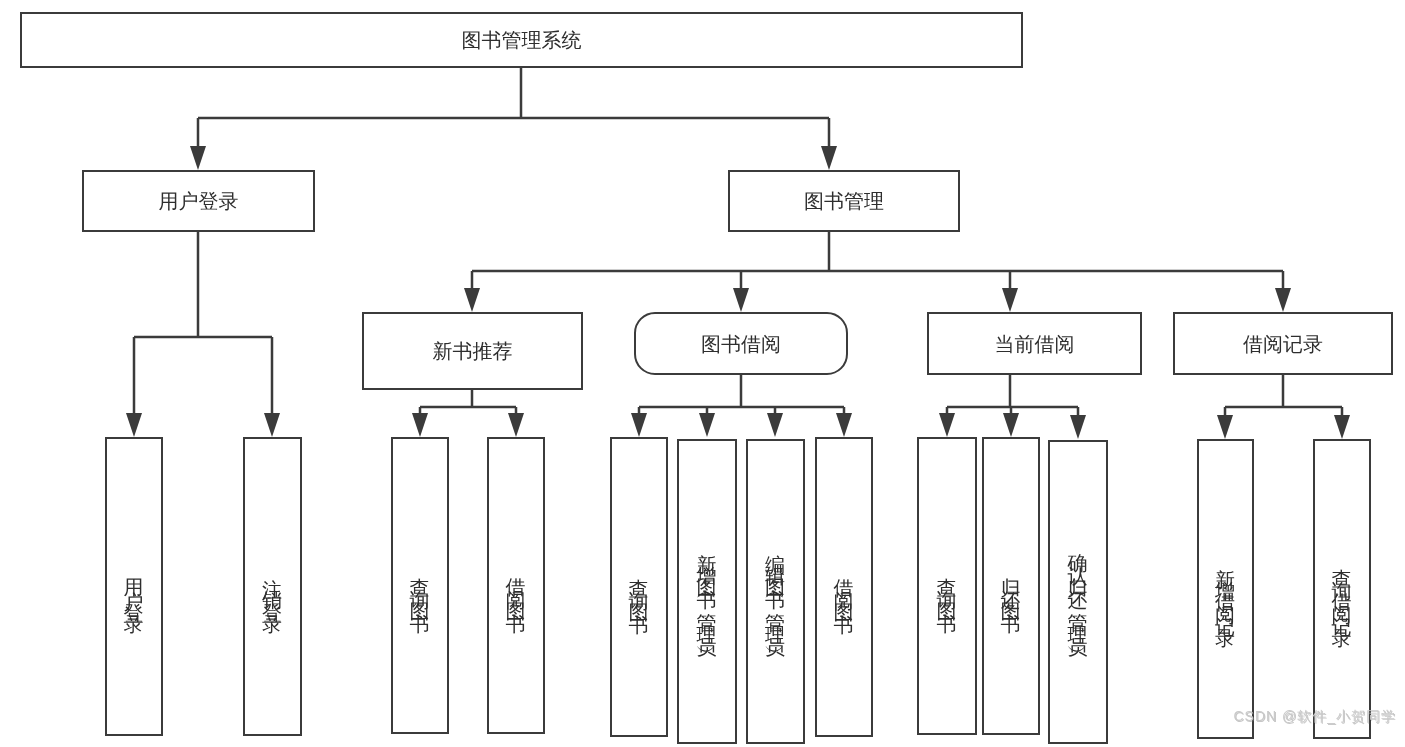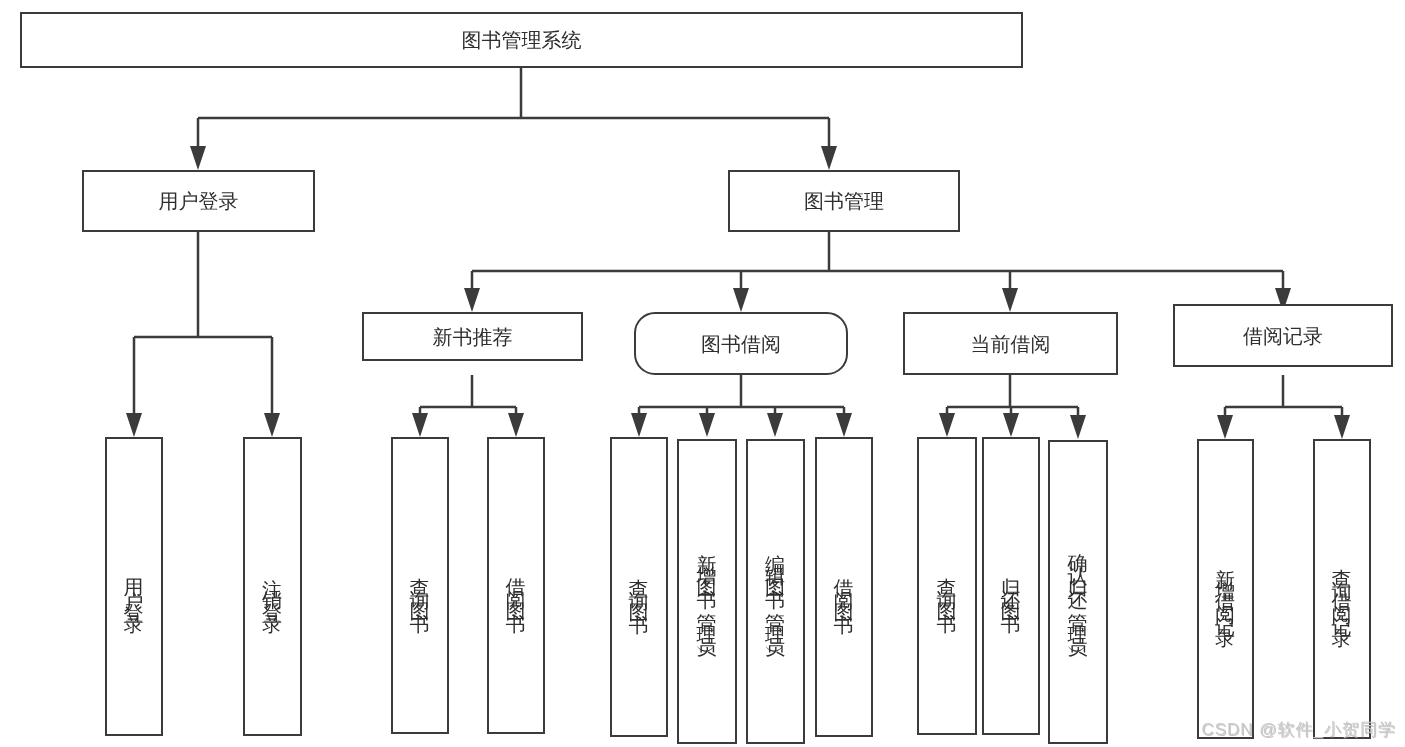--- a/index.html
+++ b/index.html
@@ -30,22 +30,22 @@
   }
   .vnode span{
     writing-mode:vertical-rl;
     text-orientation:mixed;
     letter-spacing:12px;
     font-size:20px;line-height:1;
     white-space:nowrap;
   }
   .watermark{
     position:absolute;
-    right:9px;bottom:6px;
-    font-size:17px;letter-spacing:1px;
+    right:9px;bottom:21px;
+    font-size:14px;letter-spacing:1px;
     color:var(--watermark);
     text-shadow:1px 1px 0 rgba(130,130,130,0.45);
     z-index:5;
     pointer-events:none;
   }
 </style>
 </head>
 <body>
 
 <div class="canvas">
@@ -98,24 +98,24 @@
       <polygon points="1217,415 1233,415 1225,439"></polygon>
       <polygon points="1334,415 1350,415 1342,439"></polygon>
     </g>
   </svg>
 
   <div class="node" style="left:20px;top:12px;width:1003px;height:56px;">图书管理系统</div>
 
   <div class="node" style="left:82px;top:170px;width:233px;height:62px;">用户登录</div>
   <div class="node" style="left:728px;top:170px;width:232px;height:62px;">图书管理</div>
 
-  <div class="node" style="left:362px;top:312px;width:221px;height:49px;">新书推荐</div>
+  <div class="node" style="left:362px;top:312px;width:221px;height:78px;">新书推荐</div>
   <div class="node" style="left:634px;top:312px;width:214px;height:63px;border-radius:21px;">图书借阅</div>
-  <div class="node" style="left:903px;top:312px;width:215px;height:63px;">当前借阅</div>
-  <div class="node" style="left:1173px;top:304px;width:220px;height:63px;">借阅记录</div>
+  <div class="node" style="left:927px;top:312px;width:215px;height:63px;">当前借阅</div>
+  <div class="node" style="left:1173px;top:312px;width:220px;height:63px;">借阅记录</div>
 
   <div class="node vnode" style="left:105px;top:437px;width:58px;height:299px;">
     <span>用户登录</span>
     </div>
   <div class="node vnode" style="left:243px;top:437px;width:59px;height:299px;">
     <span>注销登录</span>
     </div>
 
   <div class="node vnode" style="left:391px;top:437px;width:58px;height:297px;">
     <span>查询图书</span>

